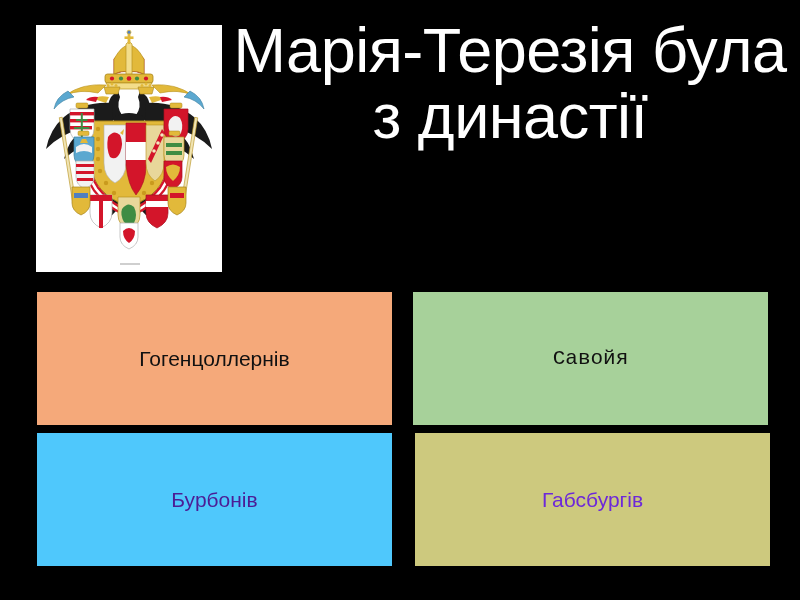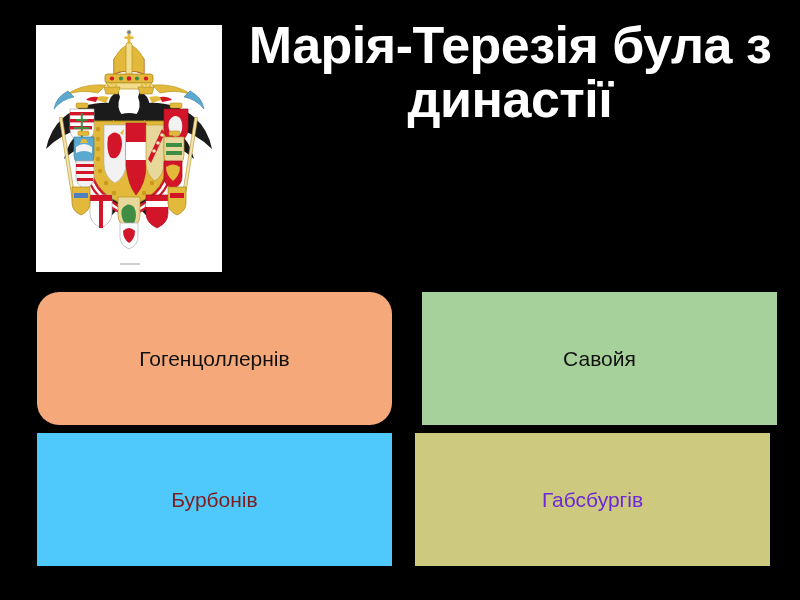--- a/index.html
+++ b/index.html
@@ -33,23 +33,23 @@
   #coat-of-arms-figure svg { display:block; width:186px; height:247px; }
 
   #question-title {
     position:absolute;
     left:232px; top:18px;
     width:556px; height:252px;
     display:flex;
     align-items:flex-start;
     justify-content:center;
     color:#ffffff;
-    font-size:52px;
+    font-size:63px;
     line-height:1.04;
-    font-weight:700;
+    font-weight:400;
     text-align:center;
     letter-spacing:-0.5px;
     white-space:pre-line;
   }
 
   
   #answers-grid {
     position:absolute;
     left:37px; top:292px;
     width:727px; height:274px;
@@ -61,21 +61,21 @@
     align-items:center;
     justify-content:center;
     padding:0 14px;
     color:#111111;
     font-size:21px;
     font-weight:400;
     text-align:center;
     line-height:1.2;
   }
   .answer-tile.pos-0 { left:0px;   top:0px; }
-  .answer-tile.pos-1 { left:385px; top:0px; }
+  .answer-tile.pos-1 { left:376px; top:0px;font-family:Liberation Mono, monospace; }
   .answer-tile.pos-2 { left:0px;   top:141px; }
   .answer-tile.pos-3 { left:378px; top:141px; }
 </style>
 </head>
 <body>
 
 <div id="slide" style="background: rgb(0, 0, 0);">
 
   <div id="question-area">
 
@@ -262,29 +262,29 @@
         <rect x="84" y="238" width="20" height="2" fill="#cfcfcf"></rect>
       </svg>
     </div>
 
     <h1 id="question-title" style="color: rgb(255, 255, 255);">Марія-Терезія була з династії</h1>
 
   </div>
 
   <div id="answers-grid">
 
-    <div class="answer-tile pos-0" style="background: rgb(245, 169, 122); color: rgb(17, 17, 17); border-radius: 22px;">
+    <div class="answer-tile pos-0" style="background: rgb(245, 169, 122); color: rgb(17, 17, 17);">
       <span>Гогенцоллернів</span>
     </div>
 
     <div class="answer-tile pos-1" style="background: rgb(167, 209, 154); color: rgb(17, 17, 17);">
       <span>Савойя</span>
     </div>
 
-    <div class="answer-tile pos-2" style="background: rgb(79, 200, 252); color: #7f1d1d; text-align: right;">
+    <div class="answer-tile pos-2" style="background: rgb(79, 200, 252); color: #4c1d95; text-align: right;">
       <span>Бурбонів</span>
     </div>
 
     <div class="answer-tile pos-3" style="background: rgb(205, 201, 126); color: #6d28d9;">
       <span>Габсбургів</span>
     </div>
 
   </div>
 </div>
 

